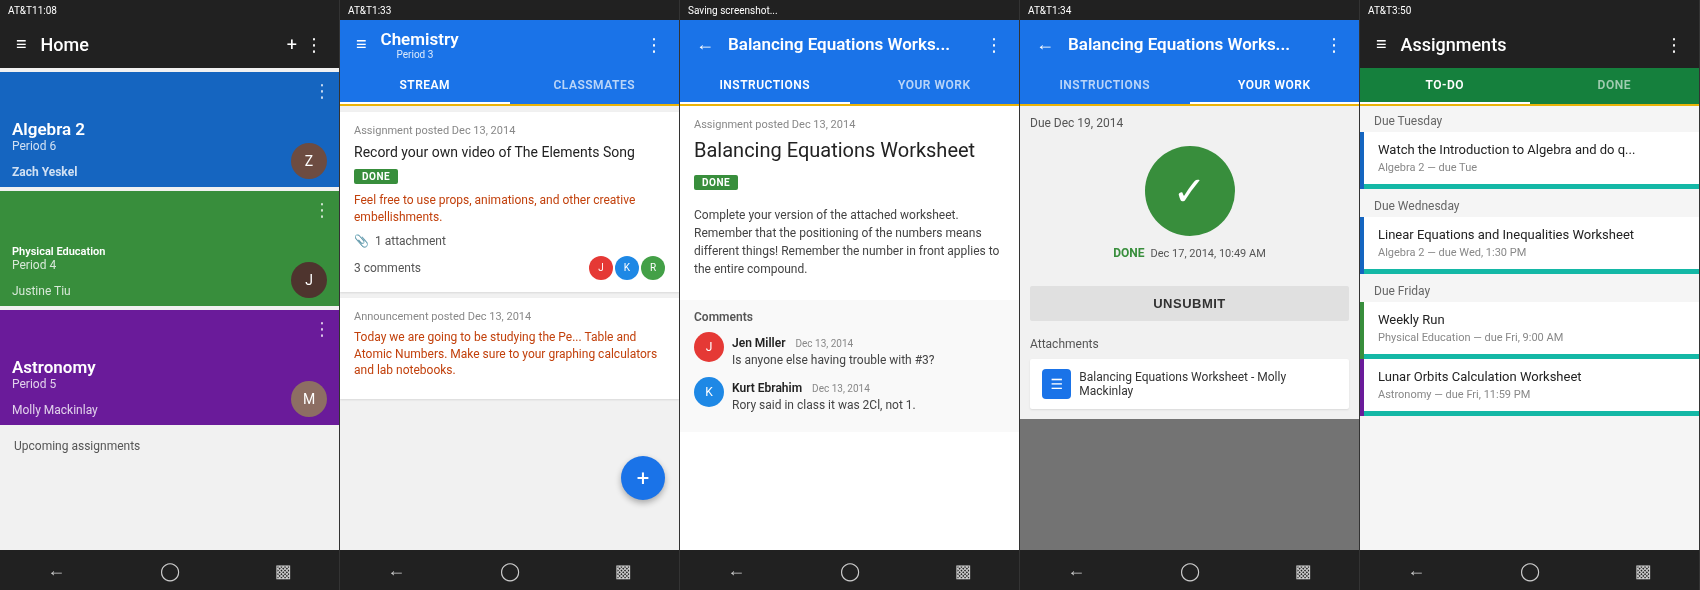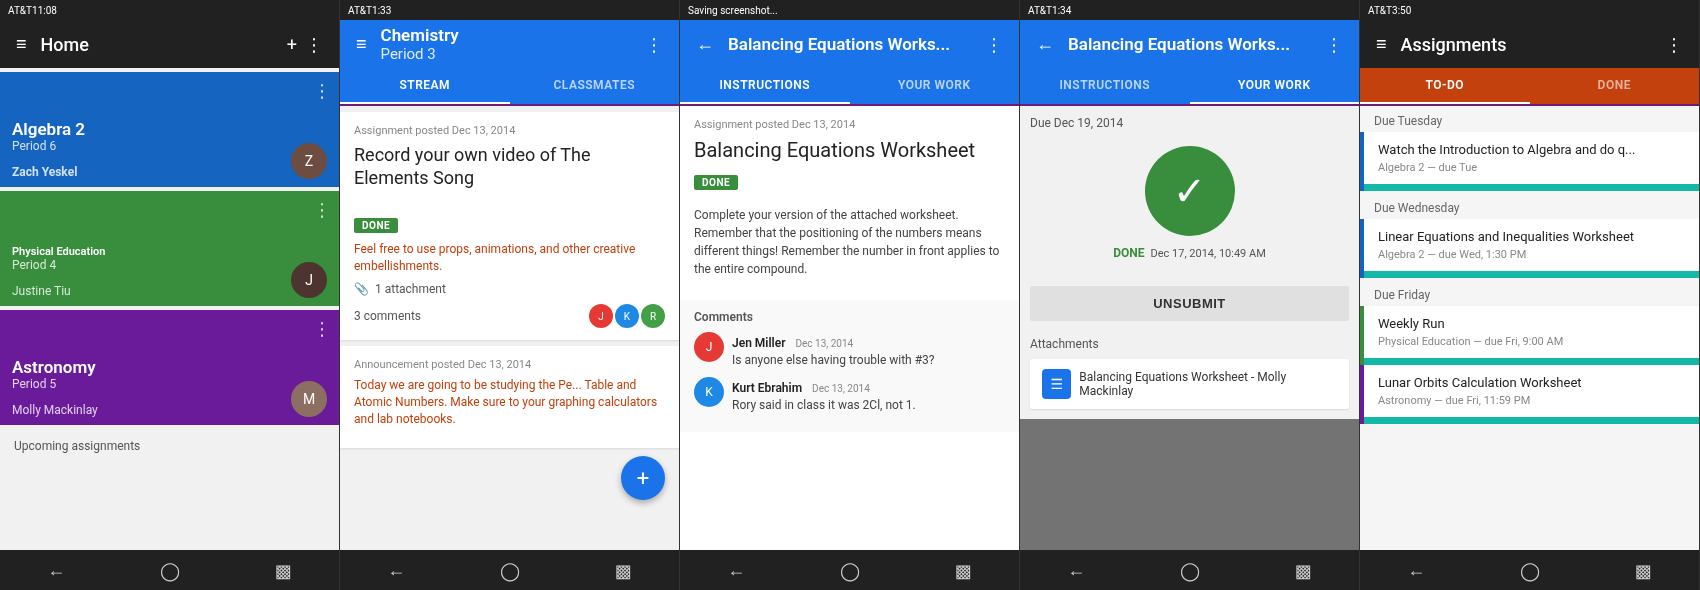--- a/index.html
+++ b/index.html
@@ -46,31 +46,31 @@
       display: flex;
       align-items: center;
       padding: 0 12px;
       flex-shrink: 0;
     }
     .top-bar.dark { background: #212121; color: #fff; }
     .top-bar.blue { background: #1a73e8; color: #fff; }
     .top-bar .bar-title { font-size: 18px; font-weight: 500; margin-left: 10px; flex: 1; }
     .top-bar .bar-title-group { margin-left: 10px; flex: 1; }
     .top-bar .bar-title-group .title { font-size: 17px; font-weight: 600; color: #fff; }
-    .top-bar .bar-title-group .subtitle { font-size: 15px; color: rgba(255,255,255,0.85); }
+    .top-bar .bar-title-group .subtitle { font-size: 10px; color: rgba(255,255,255,0.85); margin-left: 16px; }
     .top-bar .icon-btn { color: #fff; font-size: 18px; cursor: pointer; padding: 4px; }
 
     
     .tab-bar {
       display: flex;
       background: #1a73e8;
-      border-bottom: 2px solid #701a75;
+      border-bottom: 2px solid #eab308;
       flex-shrink: 0;
     }
-    .tab-bar.dark-tabs { background: #c2410c; }
+    .tab-bar.dark-tabs { background: #15803d; }
     .tab-item {
       flex: 1;
       text-align: center;
       padding: 10px 0;
       font-size: 12px;
       font-weight: 600;
       color: rgba(255,255,255,0.7);
       letter-spacing: 0.5px;
       border-bottom: 2px solid transparent;
       cursor: pointer;
@@ -141,21 +141,21 @@
     }
 
     
     .stream-card {
       background: #fff;
       margin: 6px 0;
       padding: 12px 14px;
       box-shadow: 0 1px 2px rgba(0,0,0,0.1);
     }
     .stream-card .post-meta { color: #888; font-size: 11px; margin-bottom: 6px; }
-    .stream-card .post-title { color: #222; font-size: 18px; font-weight: 400; line-height: 1.3; margin-bottom: 24px; }
+    .stream-card .post-title { color: #222; font-size: 14px; font-weight: 400; line-height: 1.3; margin-bottom: 4px; }
     .done-badge {
       background: #388e3c;
       color: #fff;
       font-size: 10px;
       font-weight: 700;
       padding: 2px 8px;
       border-radius: 2px;
       display: inline-block;
       margin-bottom: 8px;
       letter-spacing: 0.5px;
@@ -263,21 +263,21 @@
     .due-section-header {
       padding: 8px 14px 4px;
       font-size: 12px;
       color: #666;
       font-weight: 400;
       background: #f5f5f5;
     }
     .assignment-item {
       background: #fff;
       padding: 10px 14px;
-      border-bottom: 7px solid #14b8a6;
+      border-bottom: 5px solid #14b8a6;
       cursor: pointer;
     }
     .assignment-item .a-title { font-size: 13px; color: #222; font-weight: 400; line-height: 1.3; }
     .assignment-item .a-meta { font-size: 11px; color: #888; margin-top: 2px; }
     .assignment-item-wrapper {
       position: relative;
       overflow: hidden;
     }
     .assignment-item-wrapper .color-bar-left {
       position: absolute;

